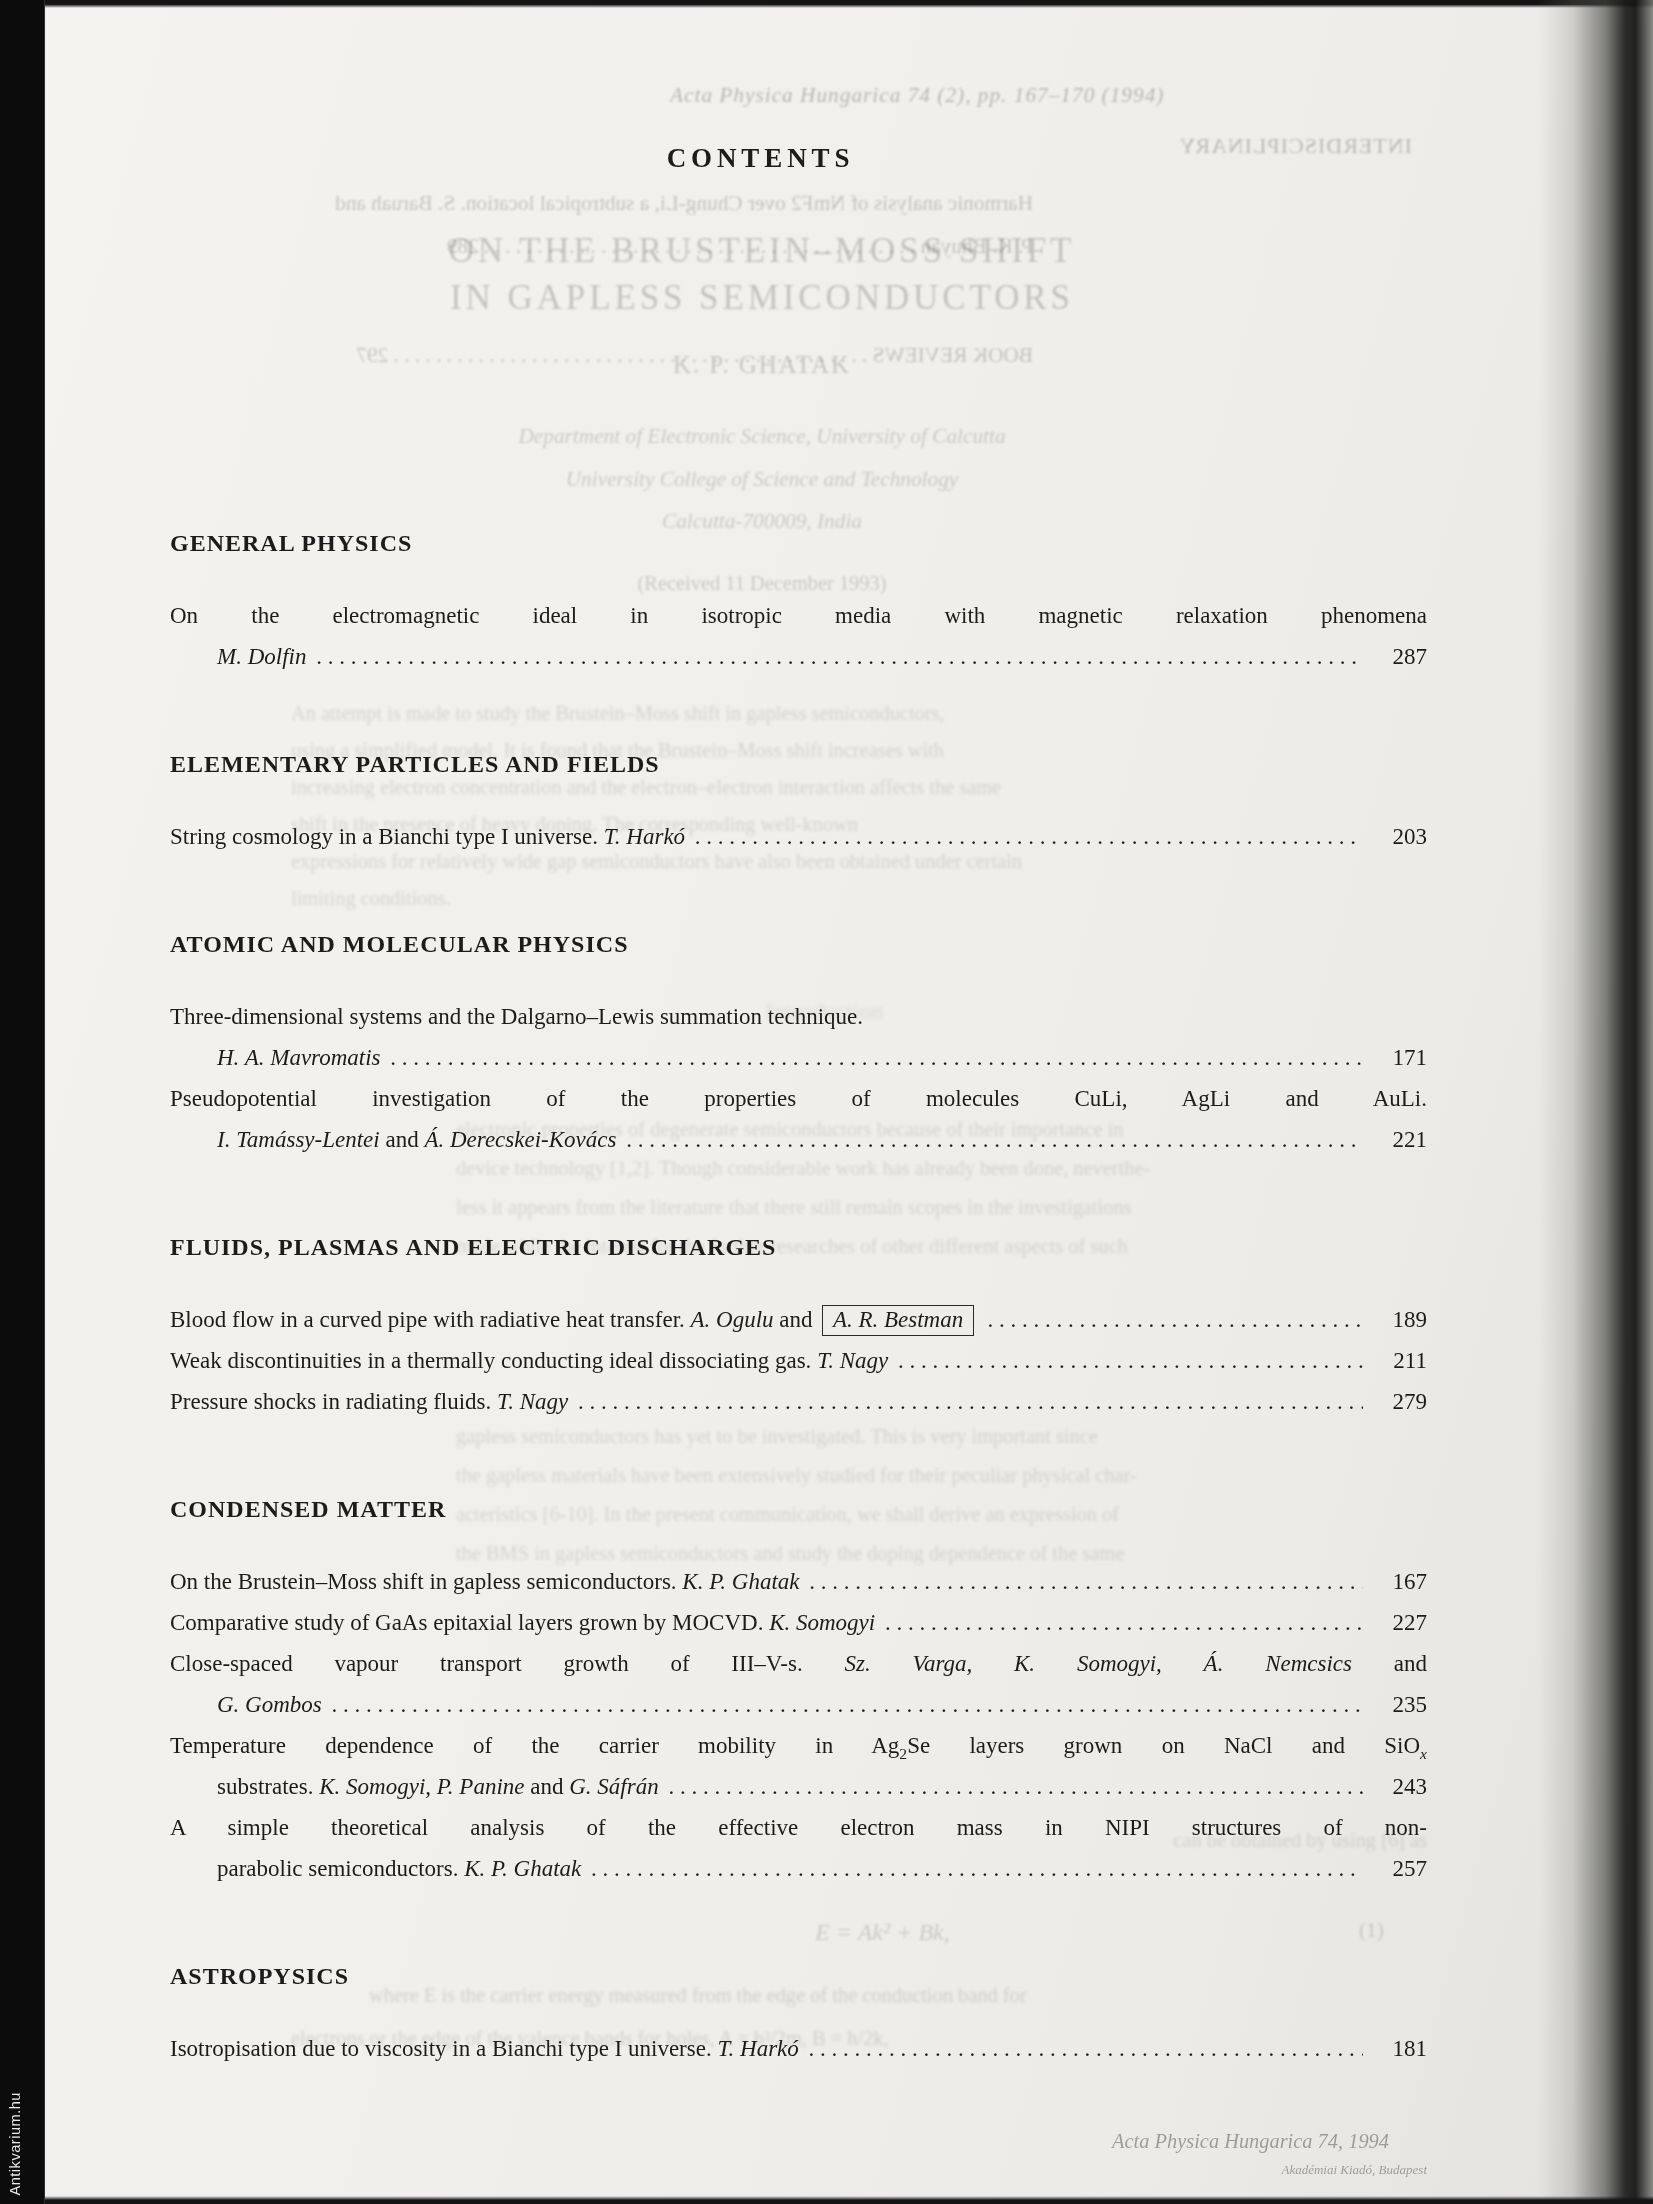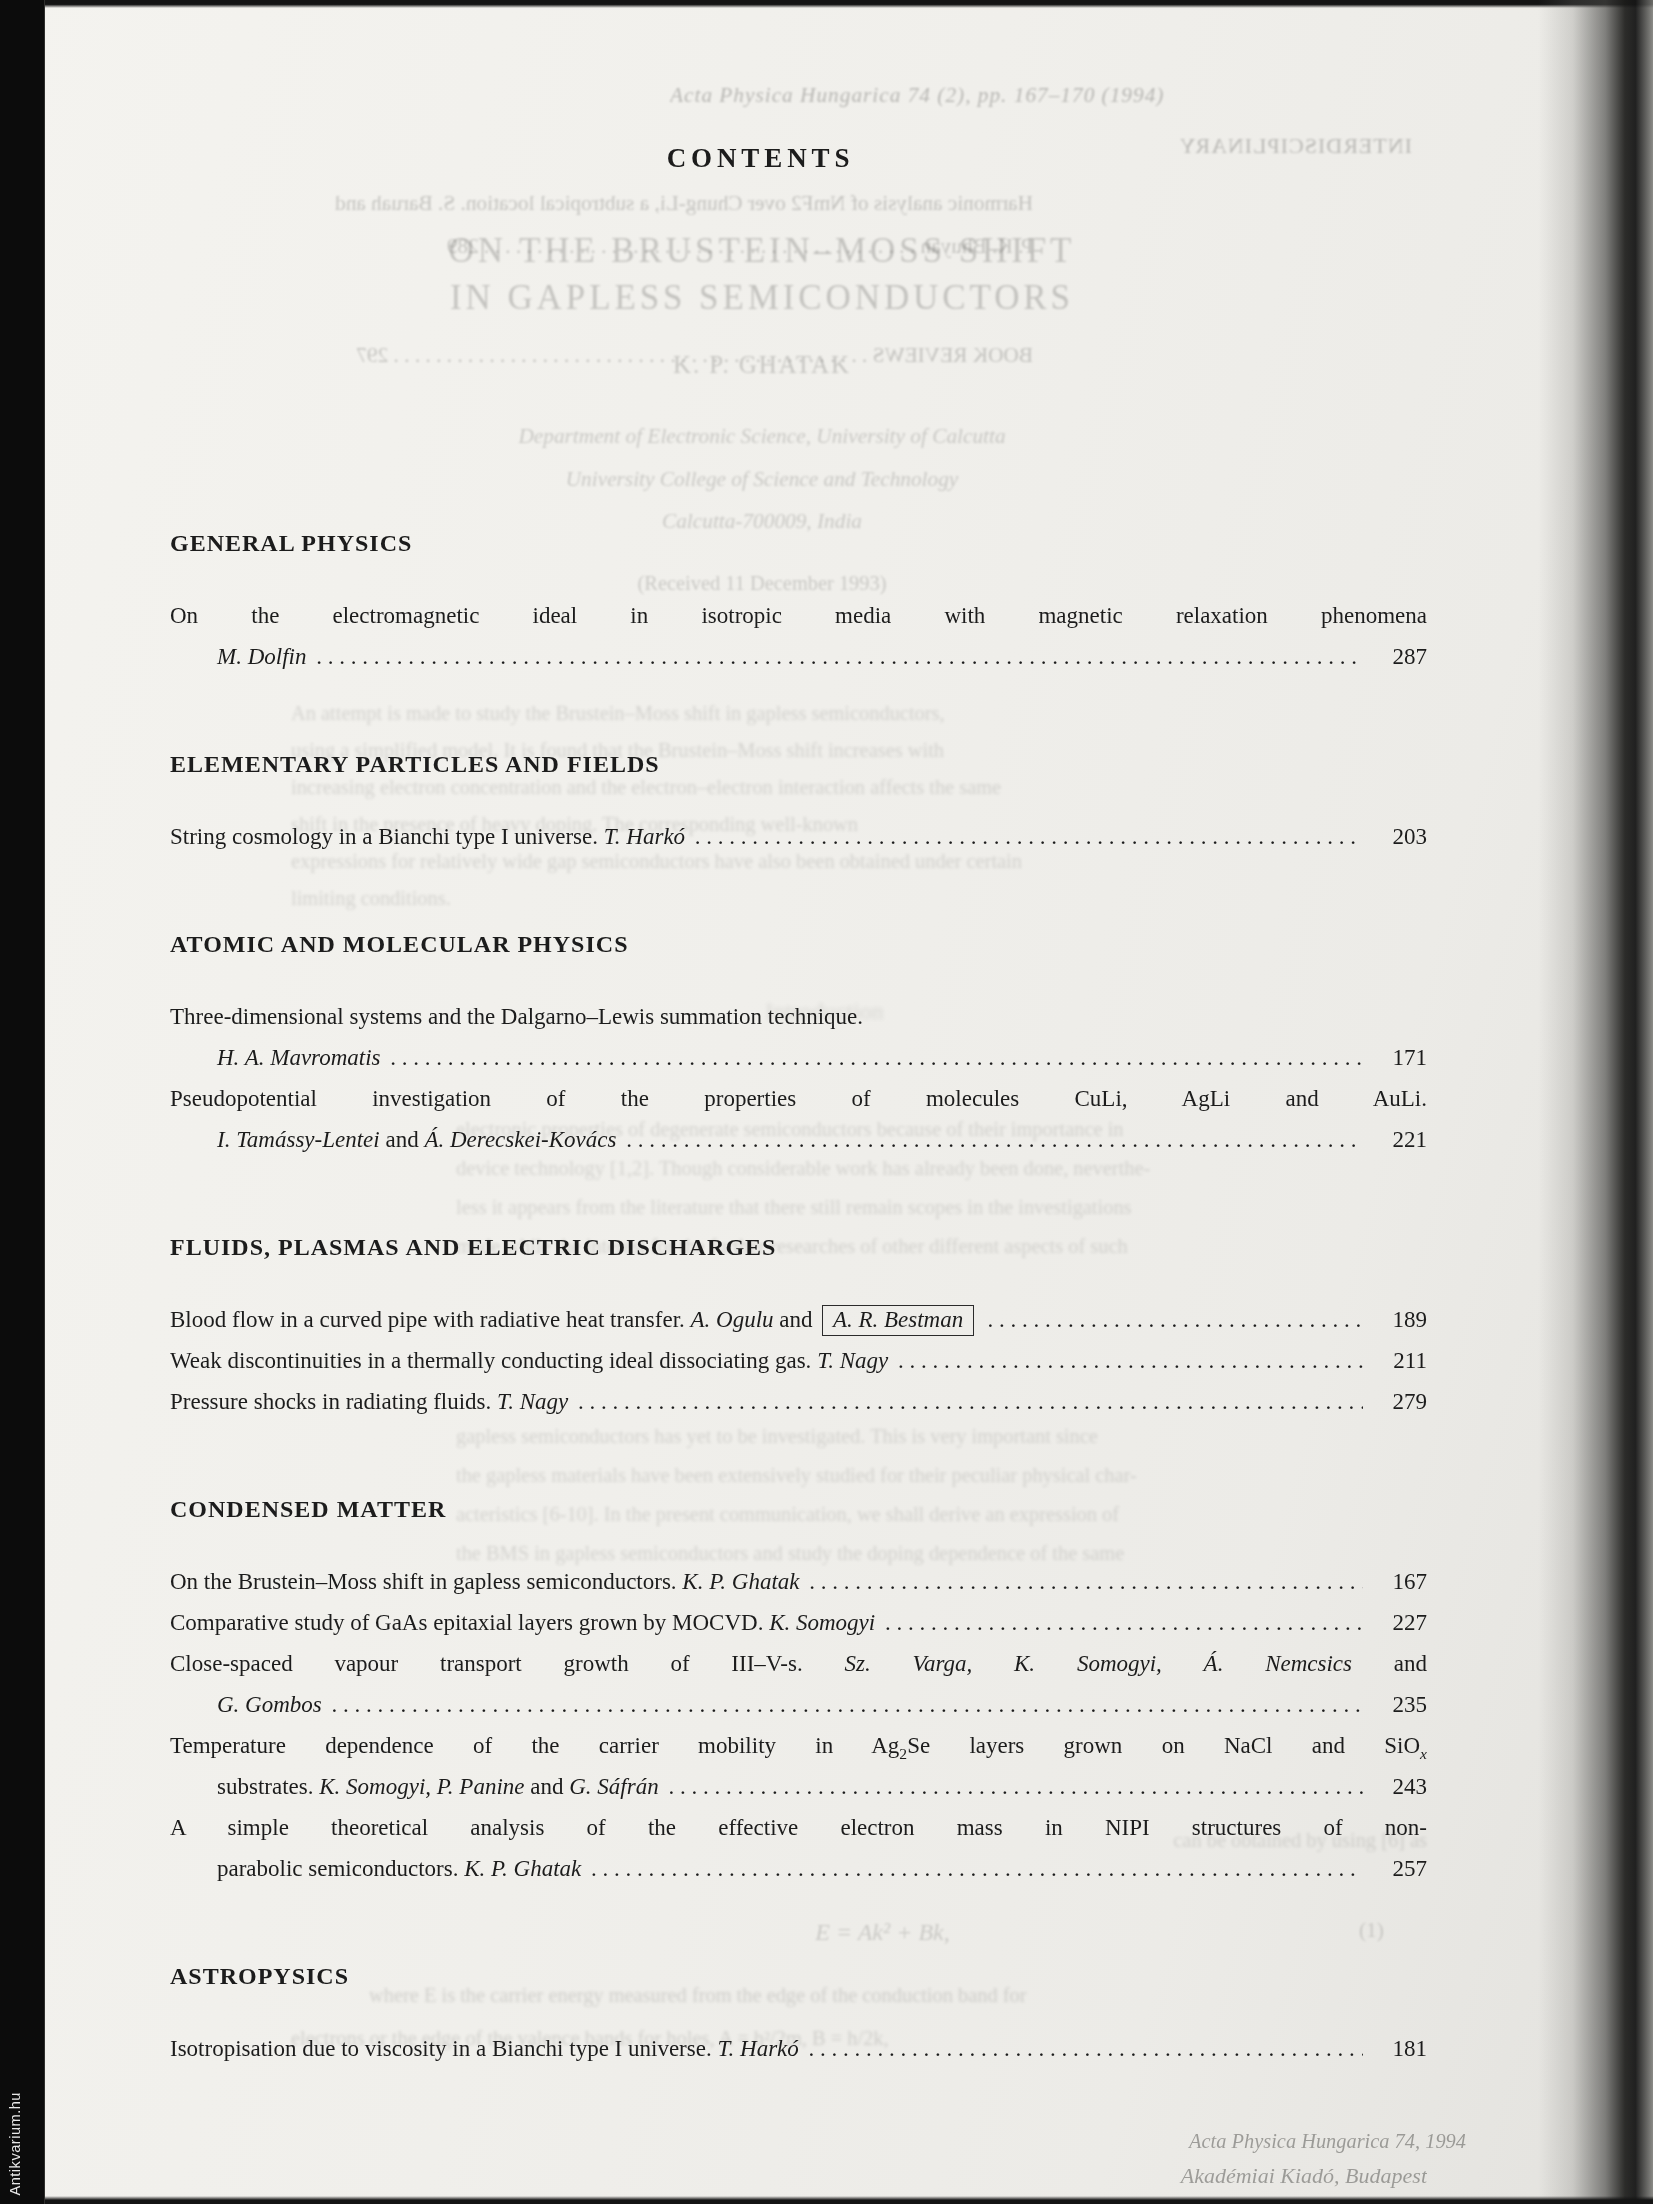--- a/index.html
+++ b/index.html
@@ -184,24 +184,24 @@
       </div>
       <div class="ghost" style="left: 1359px; top: 1917px; width: 68px; font-size: 21.3px; opacity: 0.2; filter: blur(1px);">
         <div>(1)</div>
       </div>
       <div class="ghost" style="left: 369px; top: 1983px; width: 1058px; font-size: 20.4px; opacity: 0.18; filter: blur(1.5px);">
         <div>where E is the carrier energy measured from the edge of the conduction band for</div>
       </div>
       <div class="ghost" style="left: 291px; top: 2026px; width: 1135px; font-size: 20.4px; opacity: 0.18; filter: blur(1.5px);">
         <div>electrons or the edge of the valence bands for holes, A = h²/2m, B = h/2k,</div>
       </div>
-      <div class="ghost it" style="left: 1000px; top: 2129px; width: 466px; font-size: 20.4px; opacity: 0.45; text-align: right; filter: blur(0.5px);">
+      <div class="ghost it" style="left: 923px; top: 2129px; width: 466px; font-size: 20.4px; opacity: 0.45; text-align: right; filter: blur(0.5px);">
         <div>Acta Physica Hungarica 74, 1994</div>
       </div>
-      <div class="ghost it" style="left: 961px; top: 2162px; width: 466px; font-size: 22px; opacity: 0.45; text-align: right; filter: blur(0.5px);">
+      <div class="ghost it" style="left: 961px; top: 2162px; width: 466px; font-size: 13px; opacity: 0.45; text-align: right; filter: blur(0.5px);">
         <div>Akadémiai Kiadó, Budapest</div>
       </div>
     </div>
 
   <div class="col">
     <h1 class="contents-title">CONTENTS</h1>
     <div id="toc-root">
         <section class="toc-section">
           <h2 class="sec-heading">GENERAL PHYSICS</h2>
           <div class="toc-entry">

